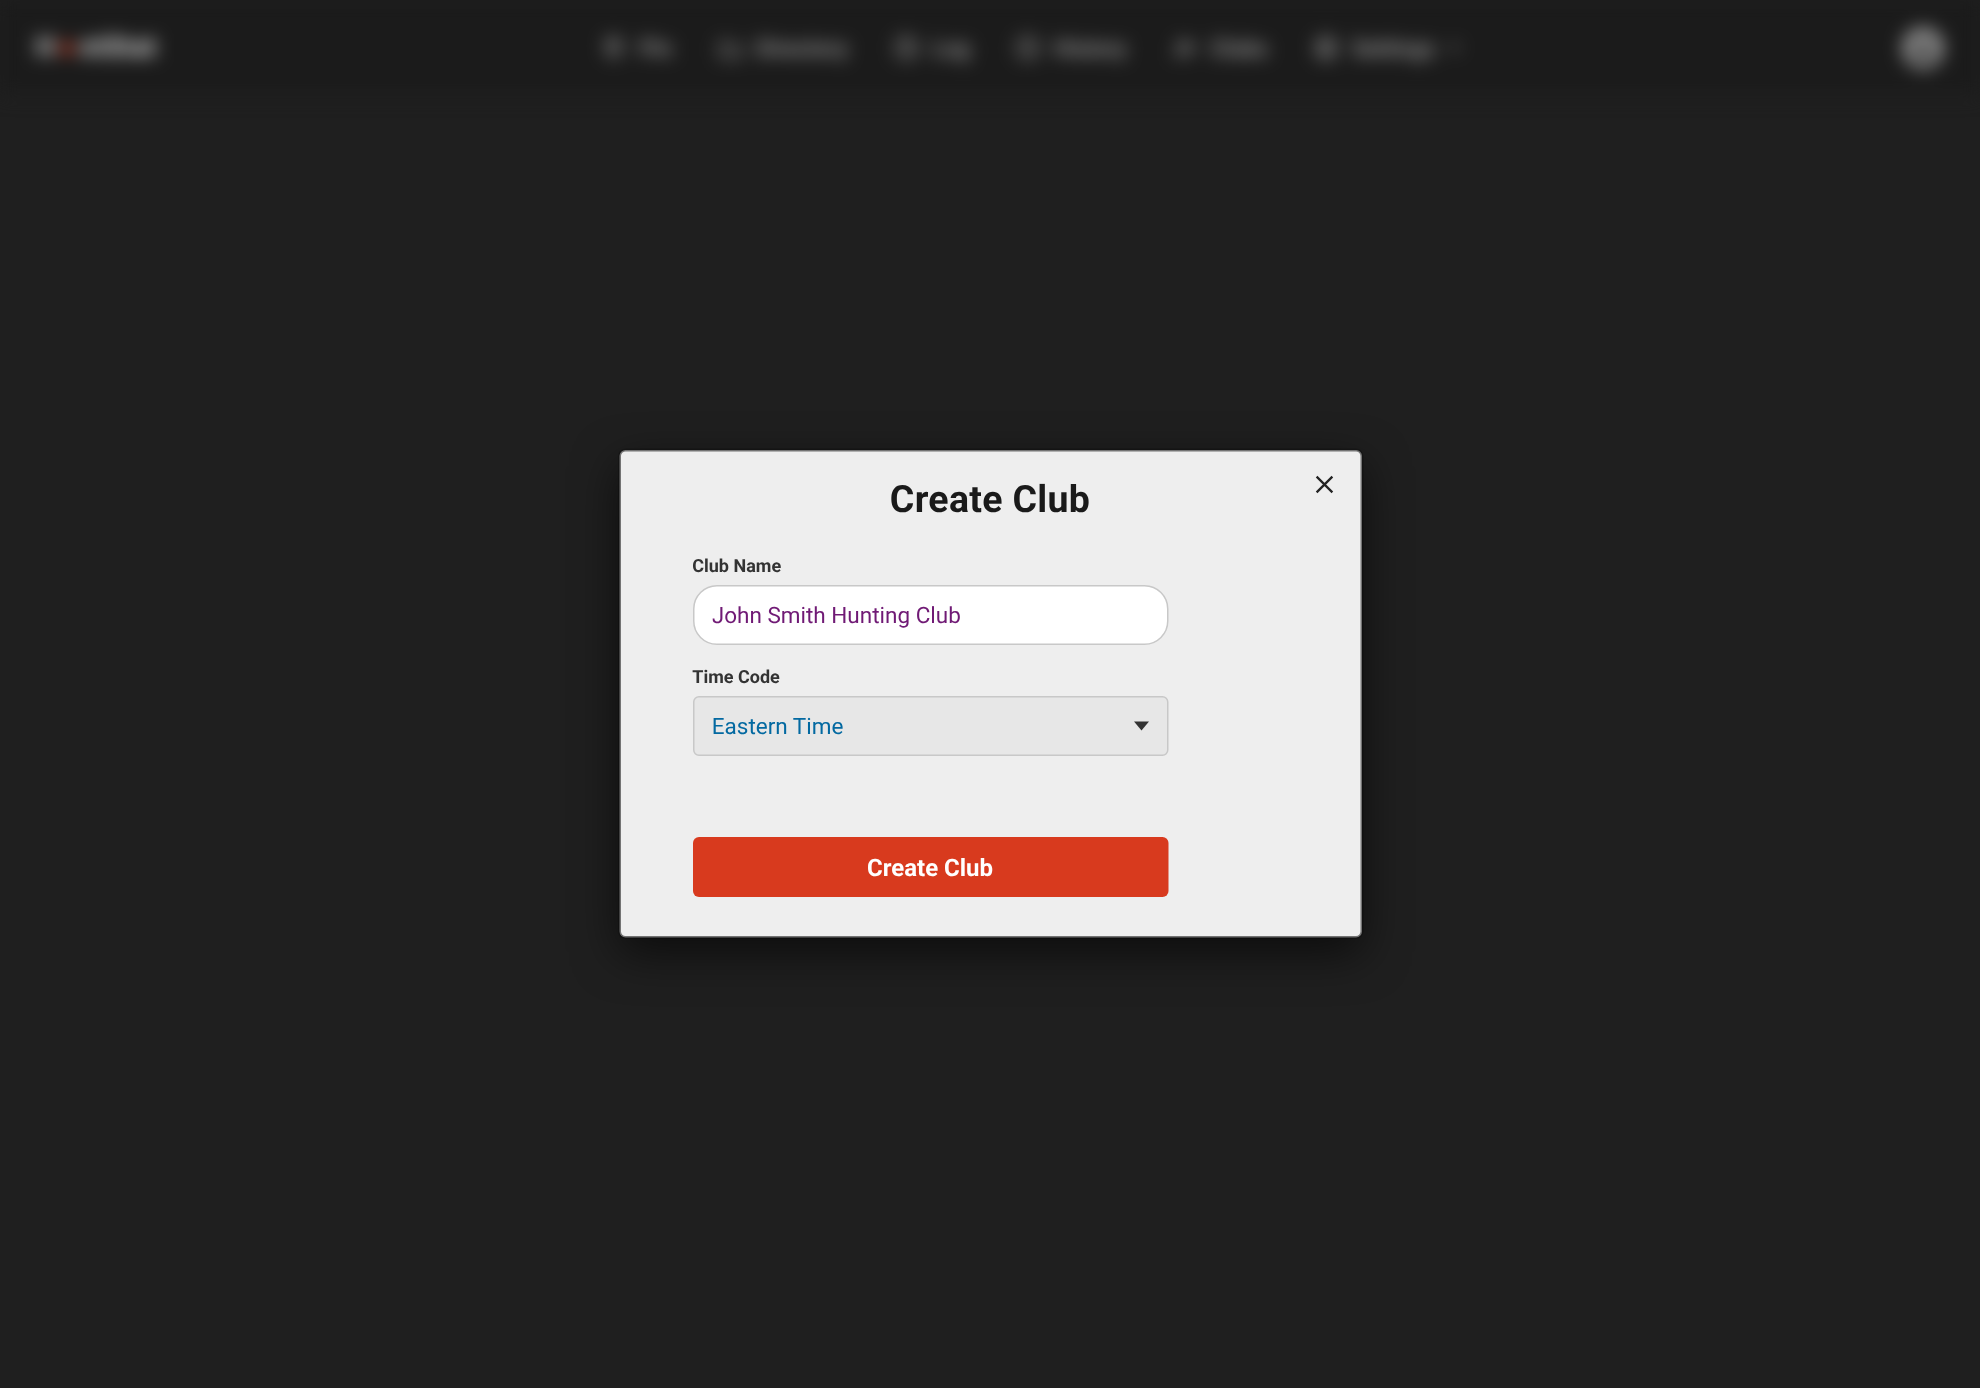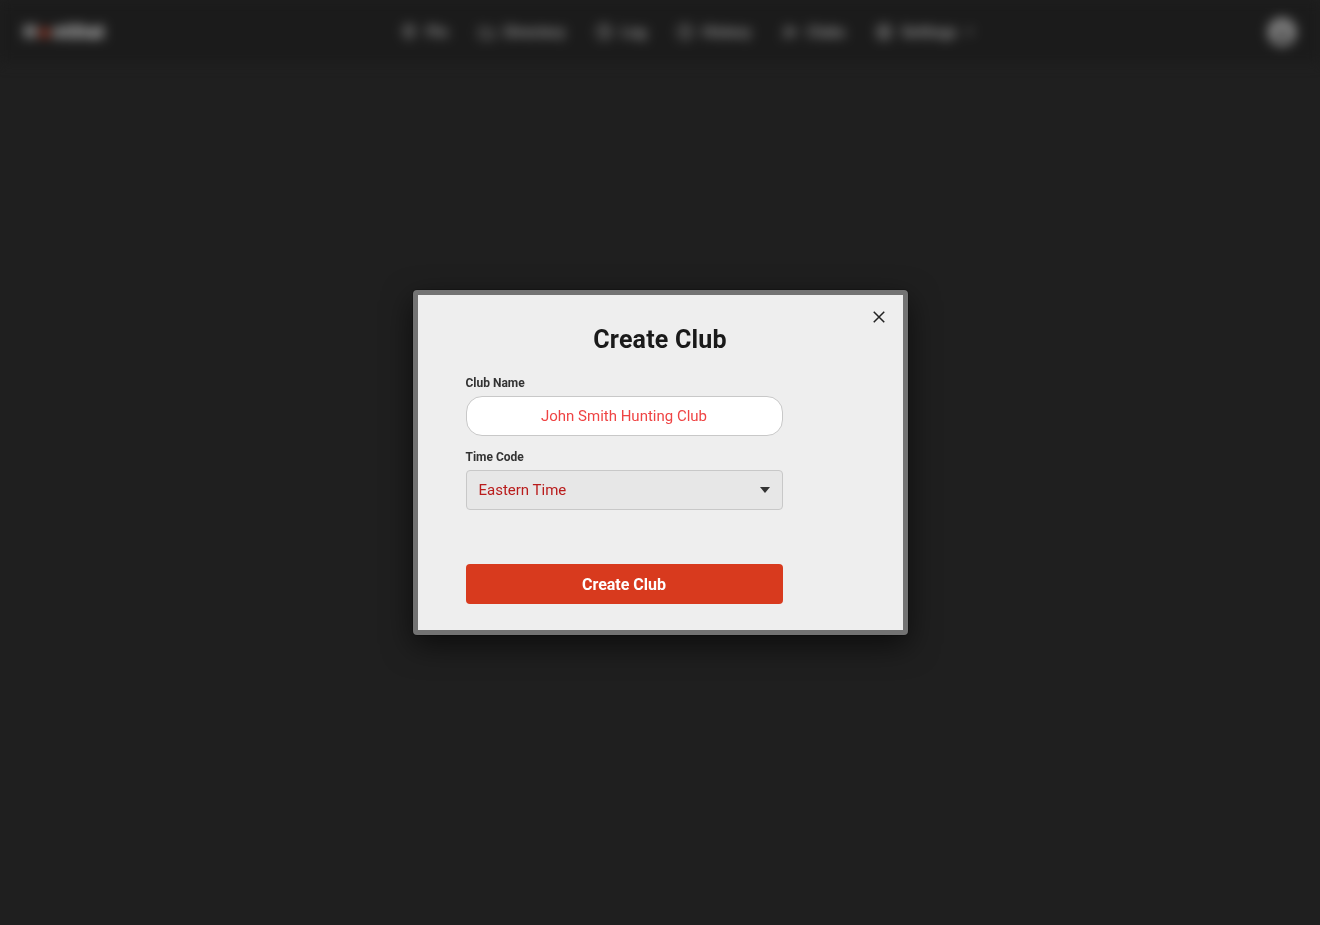--- a/index.html
+++ b/index.html
@@ -83,25 +83,25 @@
   .overlay {
     position: absolute;
     inset: 0;
     display: flex;
     align-items: center;
     justify-content: center;
   }
   .modal {
     width: 495px;
     background: var(--modal-bg);
-    border: 5px solid #737373;
+    border: 1px solid #737373;
     border-radius: 4px;
     box-shadow: 0 10px 30px rgba(0,0,0,0.6), 0 0 0 1px rgba(0,0,0,0.2);
     position: relative;
-    padding: 18px 48px 26px 48px;
+    padding: 6px 48px 26px 48px;
   }
   .modal-close {
     position: absolute;
     top: 10px; right: 12px;
     width: 24px; height: 24px;
     display:flex;align-items:center;justify-content:center;
     cursor: pointer;
     color: #222;
   }
   .modal-close svg { stroke: #222; stroke-width:2; }
@@ -121,35 +121,34 @@
     margin-bottom: 6px;
   }
   .text-input {
     width: 317px;
     height: 40px;
     background: var(--field-bg);
     border: 1px solid var(--field-border);
     border-radius: 16px;
     padding: 0 12px;
     font-size: 15px;
-    color: #ef4444;
+    color: #701a75;
     outline: none;
     font-family: inherit;
-    text-align: center;
   }
   .select-wrap {
     width: 317px;
     height: 40px;
     background: var(--select-bg);
     border: 1px solid var(--field-border);
     border-radius: 4px;
     padding: 0 12px;
     display:flex; align-items:center; justify-content:space-between;
     font-size: 15px;
-    color: #b91c1c;
+    color: #0369a1;
     cursor: pointer;
   }
   .select-caret {
     width: 0; height: 0;
     border-left: 5px solid transparent;
     border-right: 5px solid transparent;
     border-top: 6px solid #333;
   }
   .submit-btn {
     margin-top: 40px;

